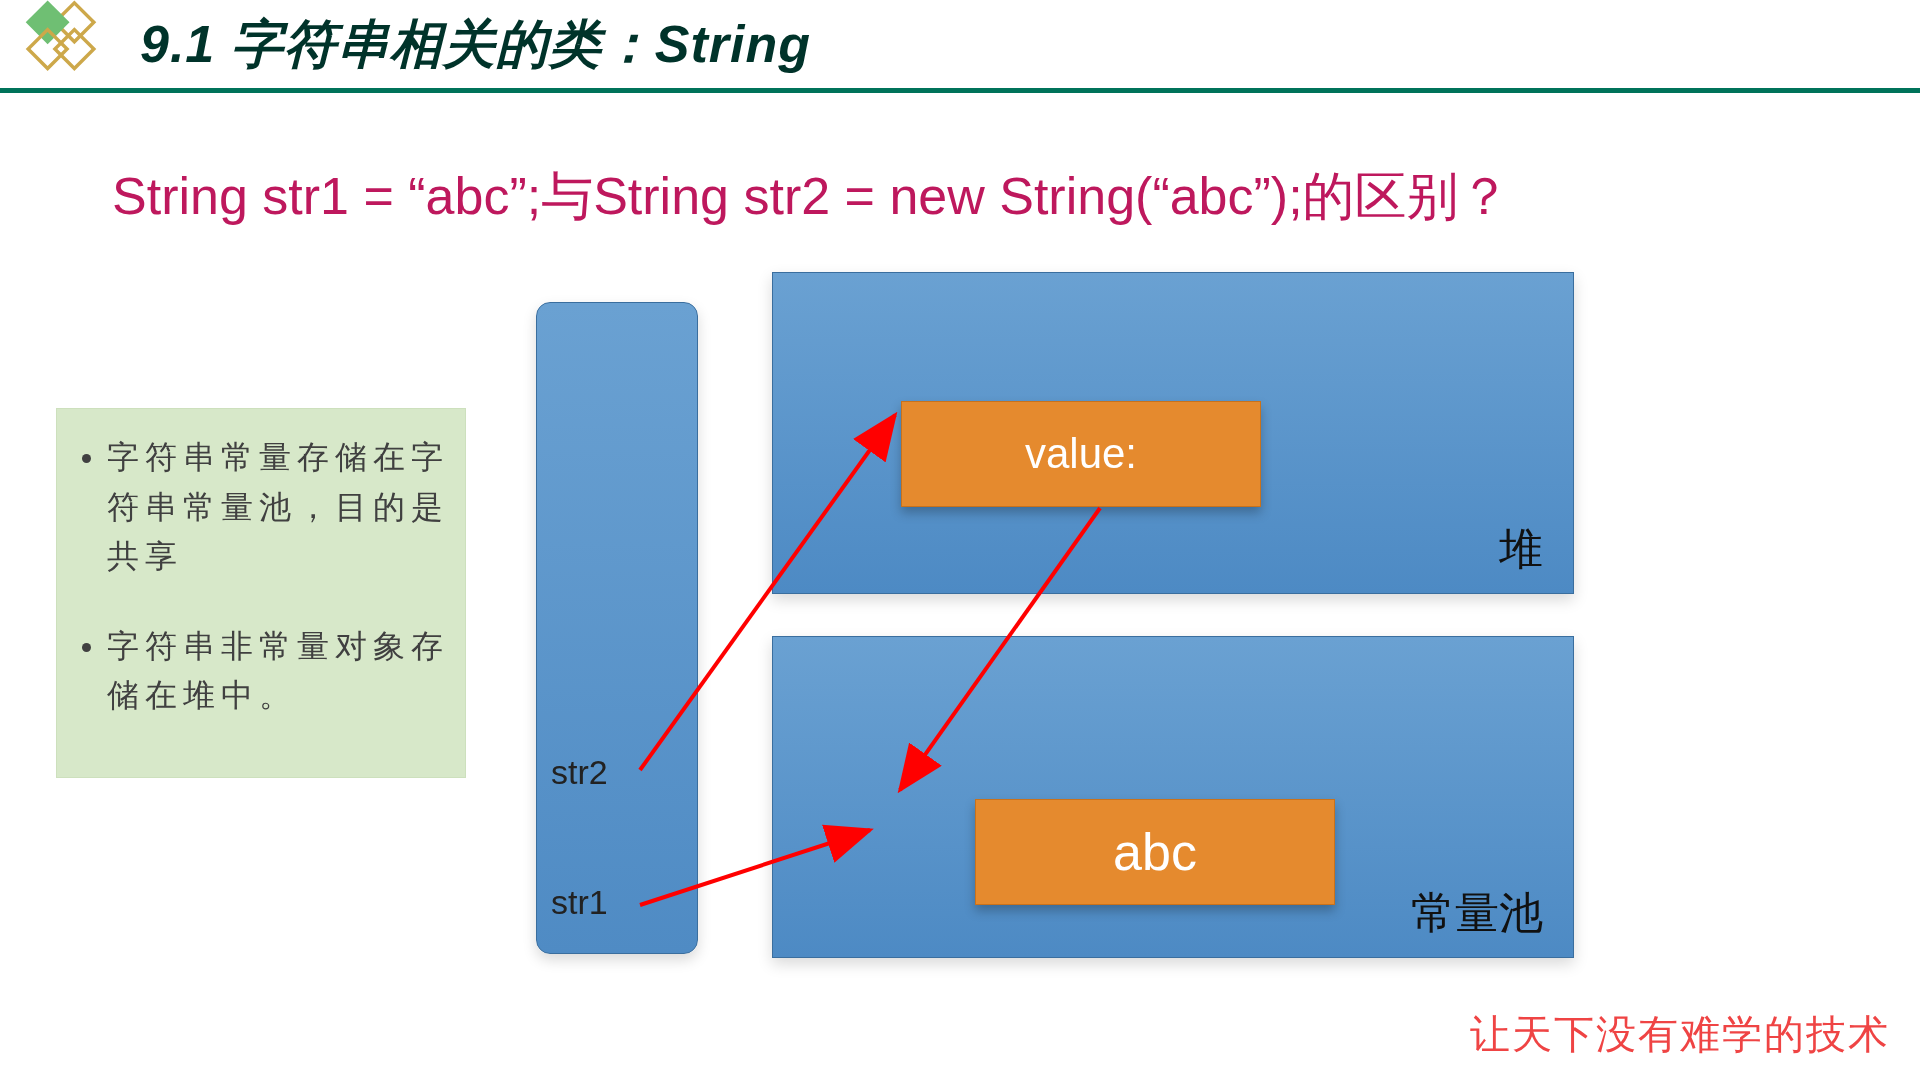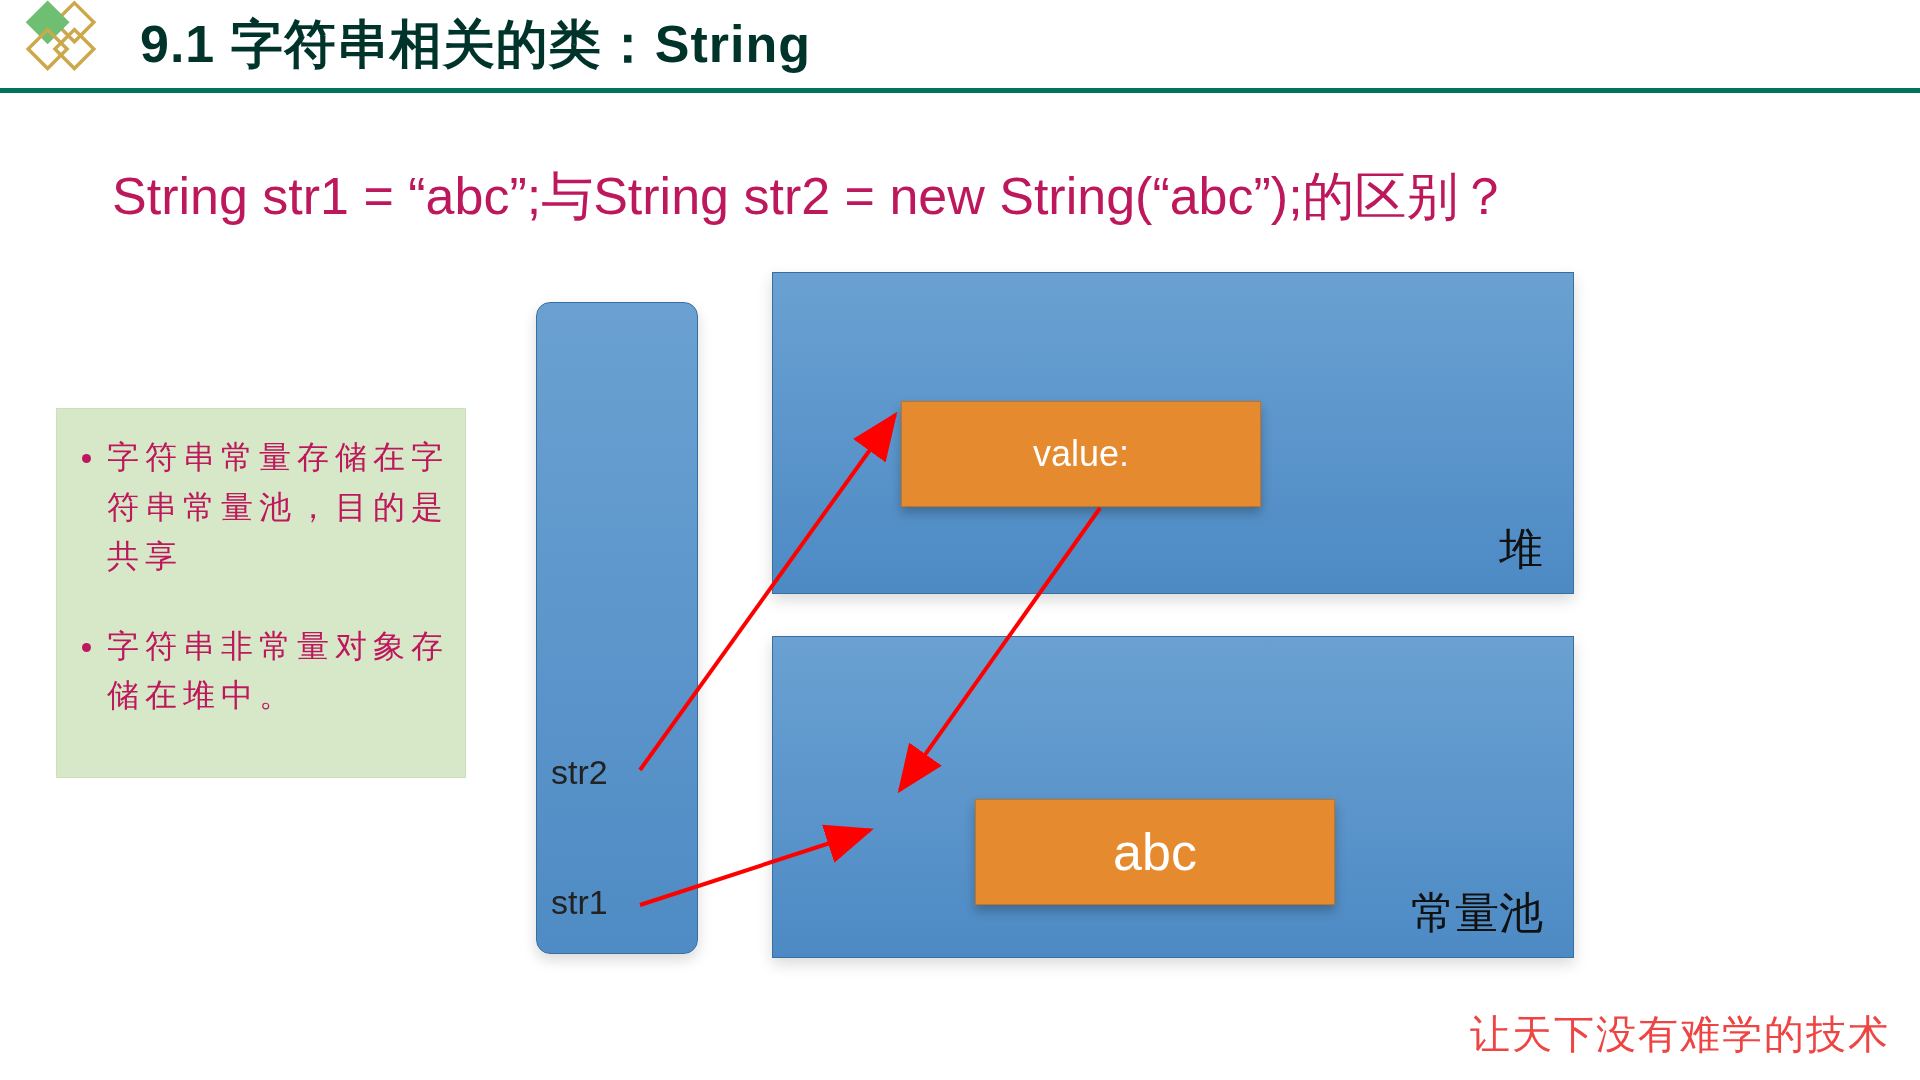--- a/index.html
+++ b/index.html
@@ -1,37 +1,37 @@
 <!DOCTYPE html>
 <html><head>
 <meta charset="utf-8">
 <style>
   html,body{margin:0;padding:0;width:1920px;height:1080px;background:#fff;font-family:"Microsoft YaHei","SimSun",Arial,sans-serif;overflow:hidden;}
   
-  .header{position:absolute;left:0;top:0;right:0;height:88px;border-bottom:5px solid #00735a;}
+  .header{position:absolute;left:0;top:0;right:0;height:88px;border-bottom:5px solid #00735a;font-style:italic;}
   .header-icon{position:absolute;left:18px;top:0;width:86px;height:86px;}
   .title{position:absolute;left:140px;top:10px;font-size:52px;font-weight:700;color:#00332a;letter-spacing:1px;}
   .brand{position:absolute;right:30px;top:6px;display:flex;align-items:center;gap:8px;}
   .brand-text{font-size:44px;font-weight:700;color:#00735a;}
   
   .question{position:absolute;left:112px;top:162px;font-size:52px;color:#be185d;white-space:nowrap;}
   
   .note-box{position:absolute;left:56px;top:408px;width:410px;height:370px;background:#d7e8c9;border:1px solid #cde0bd;padding:24px 16px;box-sizing:border-box;}
   .note-box ul{margin:0;padding-left:34px;}
-  .note-box li{font-size:32px;line-height:1.55;margin-bottom:40px;color:#be185d;text-align:justify;text-justify:inter-ideograph;letter-spacing:6px;}
+  .note-box li{font-size:32px;line-height:1.55;margin-bottom:40px;color:#404040;text-align:justify;text-justify:inter-ideograph;letter-spacing:6px;}
   .note-box li::marker{font-size:30px;}
   
   .stack{position:absolute;left:536px;top:302px;width:160px;height:650px;background:linear-gradient(180deg,#6aa1d2 0%,#4f8bc4 100%);border:1px solid #3a6e9e;border-radius:14px;box-shadow:0 6px 14px rgba(0,0,0,.15);}
   .stack .lbl{position:absolute;left:14px;font-size:34px;color:#222;}
   .s-str2{top:450px;}
   .s-str1{top:580px;}
   
   .heap{position:absolute;left:772px;top:272px;width:800px;height:320px;background:linear-gradient(180deg,#6aa1d2 0%,#4d8ac4 100%);border:1px solid #3a6e9e;box-shadow:0 6px 14px rgba(0,0,0,.15);}
   .heap .panel-label{position:absolute;right:30px;bottom:14px;font-size:44px;color:#111;}
-  .value-box{position:absolute;left:128px;top:128px;width:358px;height:104px;background:#e58a2e;border:1px solid #c9721b;box-shadow:0 6px 10px rgba(0,0,0,.25);display:flex;align-items:center;justify-content:center;font-size:36px;color:#fff;}
+  .value-box{position:absolute;left:128px;top:128px;width:358px;height:104px;background:#e58a2e;border:1px solid #c9721b;box-shadow:0 6px 10px rgba(0,0,0,.25);display:flex;align-items:center;justify-content:center;font-size:42px;color:#fff;}
   
   .pool{position:absolute;left:772px;top:636px;width:800px;height:320px;background:linear-gradient(180deg,#6aa1d2 0%,#4d8ac4 100%);border:1px solid #3a6e9e;box-shadow:0 6px 14px rgba(0,0,0,.15);}
   .pool .panel-label{position:absolute;right:30px;bottom:14px;font-size:44px;color:#111;text-align:right;}
   .abc-box{position:absolute;left:202px;top:162px;width:358px;height:104px;background:#e58a2e;border:1px solid #c9721b;box-shadow:0 6px 10px rgba(0,0,0,.25);display:flex;align-items:center;justify-content:center;font-size:52px;color:#fff;}
   
   .slogan{position:absolute;right:30px;bottom:18px;font-size:40px;color:#ef4444;font-family:"KaiTi","STKaiti",serif;letter-spacing:2px;}
   
   .arrows{position:absolute;left:0;top:0;width:1920px;height:1080px;pointer-events:none;}
 </style>
 </head>

